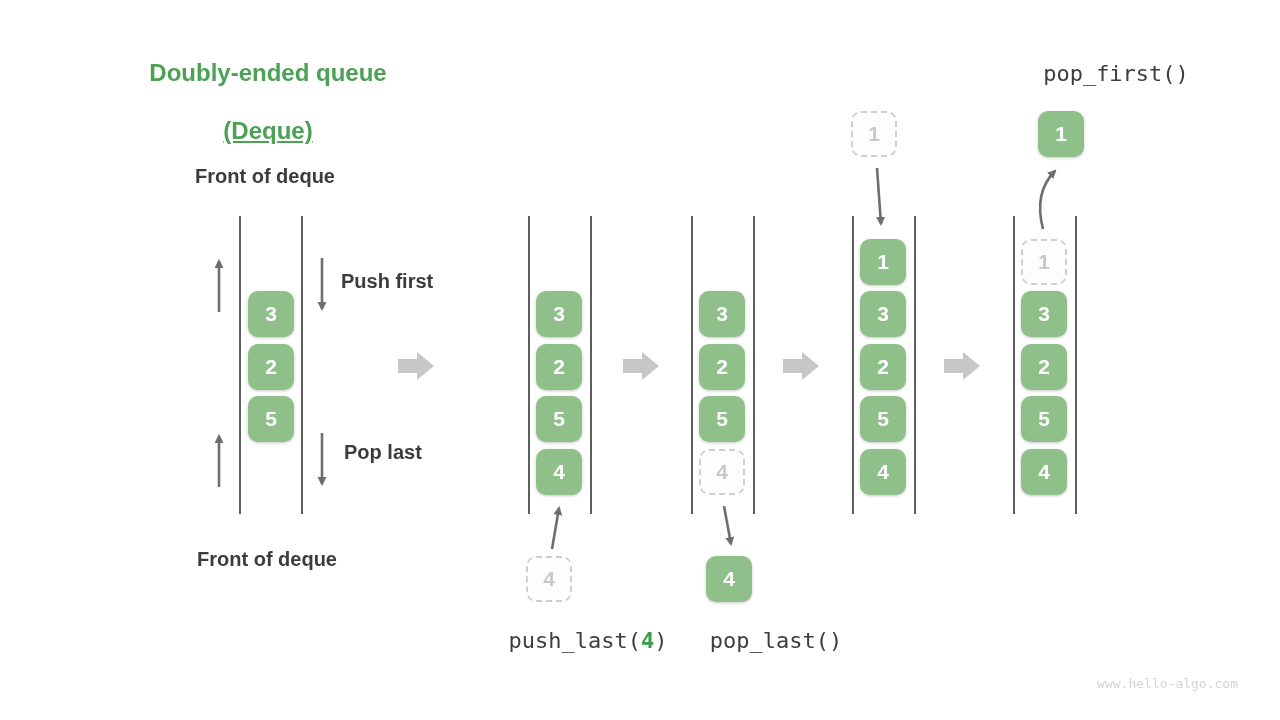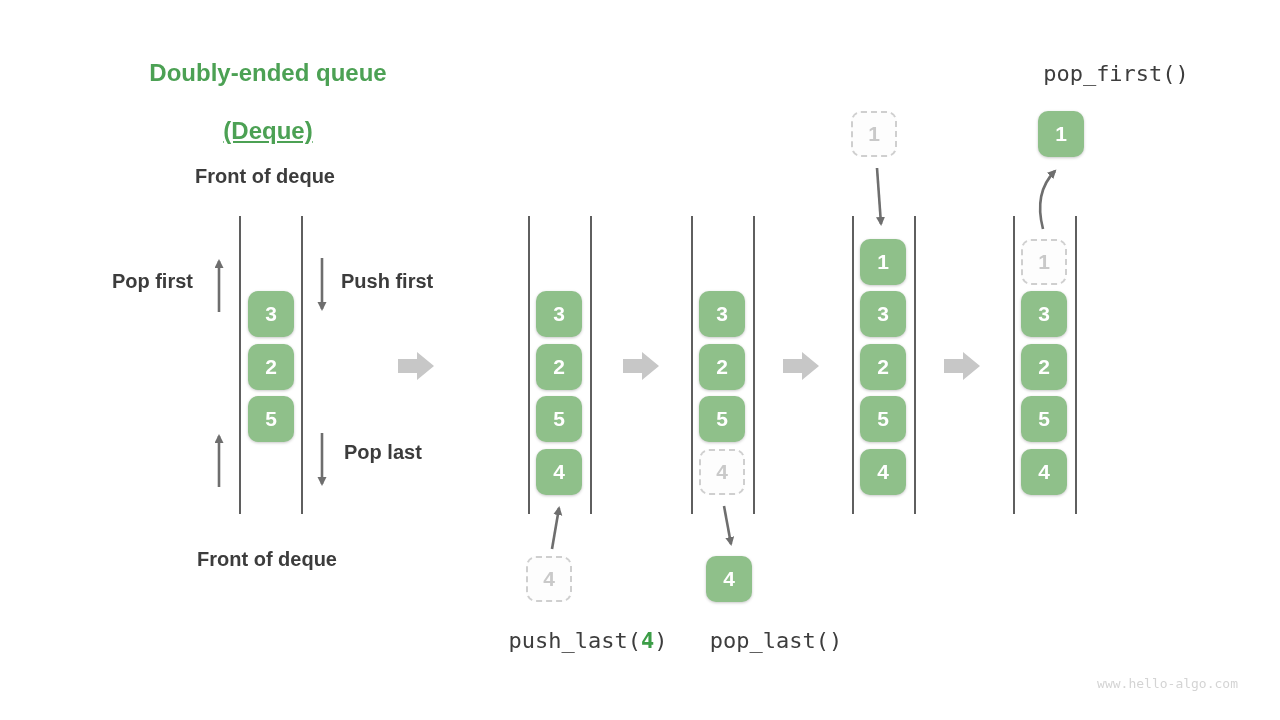--- a/index.html
+++ b/index.html
@@ -23,21 +23,20 @@
 </head>
 <body>
 
 <div id="canvas">
 
   <div class="abs title-line" style="left:268px;top:59px;">Doubly-ended queue</div>
   <div class="abs title-line" style="left:268px;top:117px;text-decoration:underline;">(Deque)</div>
 
   <div class="abs lbl center" style="left:265px;top:165px;">Front of deque</div>
   <div class="abs lbl center" style="left:267px;top:548px;">Front of deque</div>
-  <div class="abs lbl" style="left:0;width:193px;top:270px;text-align:right;">Pop first</div>
   <div class="abs lbl" style="left:341px;top:270px;">Push first</div>
   <div class="abs lbl" style="left:344px;top:441px;">Pop last</div>
 
   <div class="abs wall" style="left:239px;"></div>
   <div class="abs wall" style="left:301px;"></div>
   <div class="abs wall" style="left:528px;"></div>
   <div class="abs wall" style="left:590px;"></div>
   <div class="abs wall" style="left:691px;"></div>
   <div class="abs wall" style="left:753px;"></div>
   <div class="abs wall" style="left:852px;"></div>

